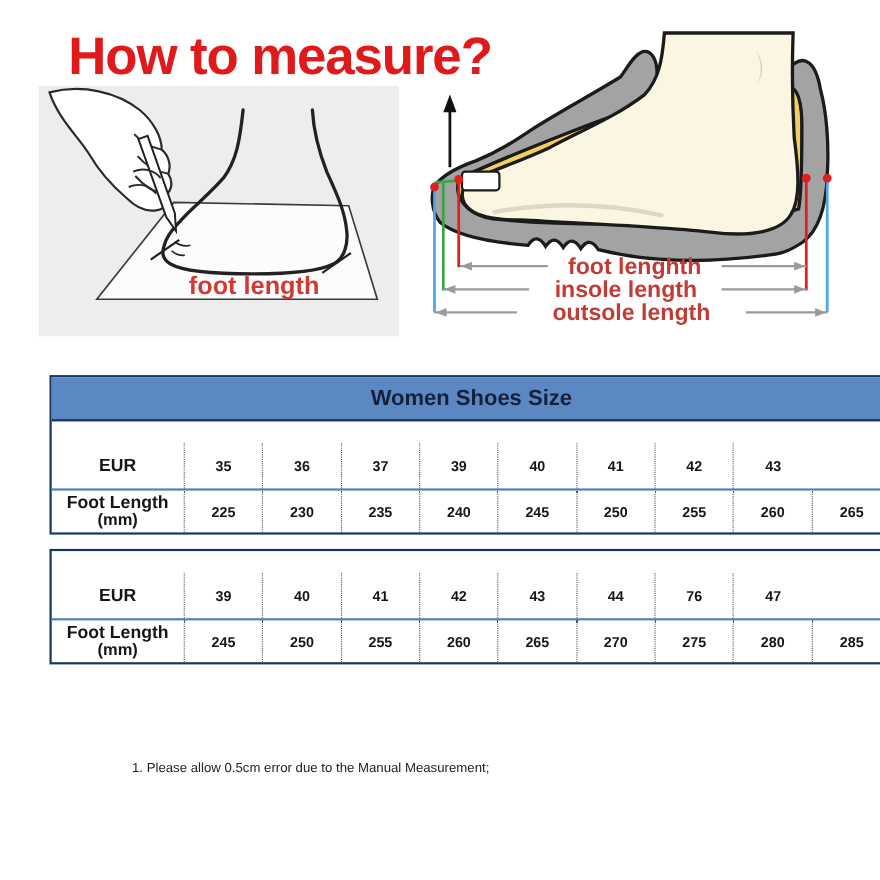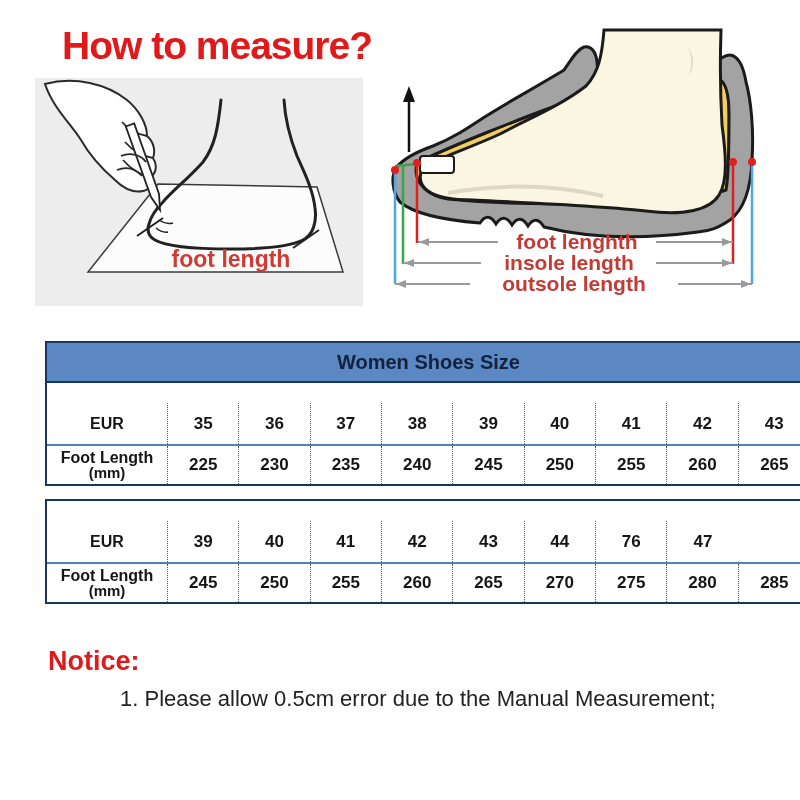--- a/index.html
+++ b/index.html
@@ -1,38 +1,38 @@
 <!DOCTYPE html>
 <html><head>
 <meta charset="utf-8">
 <style>
   html,body{margin:0;padding:0;background:#fff;}
   .stage{position:relative;width:800px;height:800px;background:#ffffff;overflow:hidden;
          font-family:"Liberation Sans", sans-serif;}
-  .title{position:absolute;left:62px;top:24px;font-size:39px;font-weight:bold;
+  .title{position:absolute;left:62px;top:24px;font-size:48px;font-weight:bold;
          color:#e01a1a;letter-spacing:-1px;}
   .illus-left{position:absolute;left:35px;top:78px;width:328px;height:228px;}
   .illus-right{position:absolute;left:388px;top:0px;width:412px;height:300px;}
 
   .size-table{position:absolute;left:45px;width:767px;border:2px solid #17375e;background:#fff;box-sizing:border-box;}
   .size-table.women{top:341px;}
   .size-table.men{top:499px;}
   .band{height:38px;background:#5b88c2;border-bottom:2px solid #17375e;display:flex;
         align-items:center;justify-content:center;font-size:20px;font-weight:bold;color:#14213c;}
   .trow{display:grid;grid-template-columns:121px repeat(9,1fr);}
   .trow.r1{height:41px;margin-top:20px;}
   .trow.r2{height:38px;border-top:2px solid #4f81bd;}
   .c{display:flex;align-items:center;justify-content:center;border-right:1px dotted #555;
-     font-weight:bold;color:#151515;font-size:17px;overflow:hidden;}
+     font-weight:bold;color:#151515;font-size:13px;overflow:hidden;}
   .c:last-child{border-right:none;}
   .c.rowhead{font-size:16px;flex-direction:column;line-height:15px;text-align:center;}
   .c.rowhead .sub{font-size:15px;}
 
   .notice-title{position:absolute;left:48px;top:646px;font-size:27px;font-weight:bold;color:#e01a1a;}
-  .notice-items{position:absolute;left:120px;top:684px;font-size:22px;color:#222;}
+  .notice-items{position:absolute;left:120px;top:684px;font-size:12px;color:#222;}
   .notice-items div{line-height:29px;white-space:nowrap;}
   svg text{font-family:"Liberation Sans", sans-serif;}
 </style>
 </head>
 <body>
 
 <div class="stage">
 
   <div class="title">How to measure?</div>
 
@@ -113,21 +113,20 @@
   <div class="size-table women">
     <div class="band">Women Shoes Size</div>
     <div class="trow r1">
       <div class="c rowhead">
         <span>EUR</span>
         <span class="sub"></span>
       </div>
       <div class="c">35</div>
       <div class="c">36</div>
       <div class="c">37</div>
-      <div class="c">38</div>
       <div class="c">39</div>
       <div class="c">40</div>
       <div class="c">41</div>
       <div class="c">42</div>
       <div class="c">43</div>
     </div>
     <div class="trow r2">
       <div class="c rowhead">
         <span>Foot Length</span>
         <span class="sub">(mm)</span>
@@ -169,18 +168,17 @@
       <div class="c">255</div>
       <div class="c">260</div>
       <div class="c">265</div>
       <div class="c">270</div>
       <div class="c">275</div>
       <div class="c">280</div>
       <div class="c">285</div>
     </div>
   </div>
 
-  <div class="notice-title">Notice:</div>
   <div class="notice-items">
     <div>1. Please allow 0.5cm error due to the Manual Measurement;</div>
   </div>
 
 </div>
 
 </body></html>

